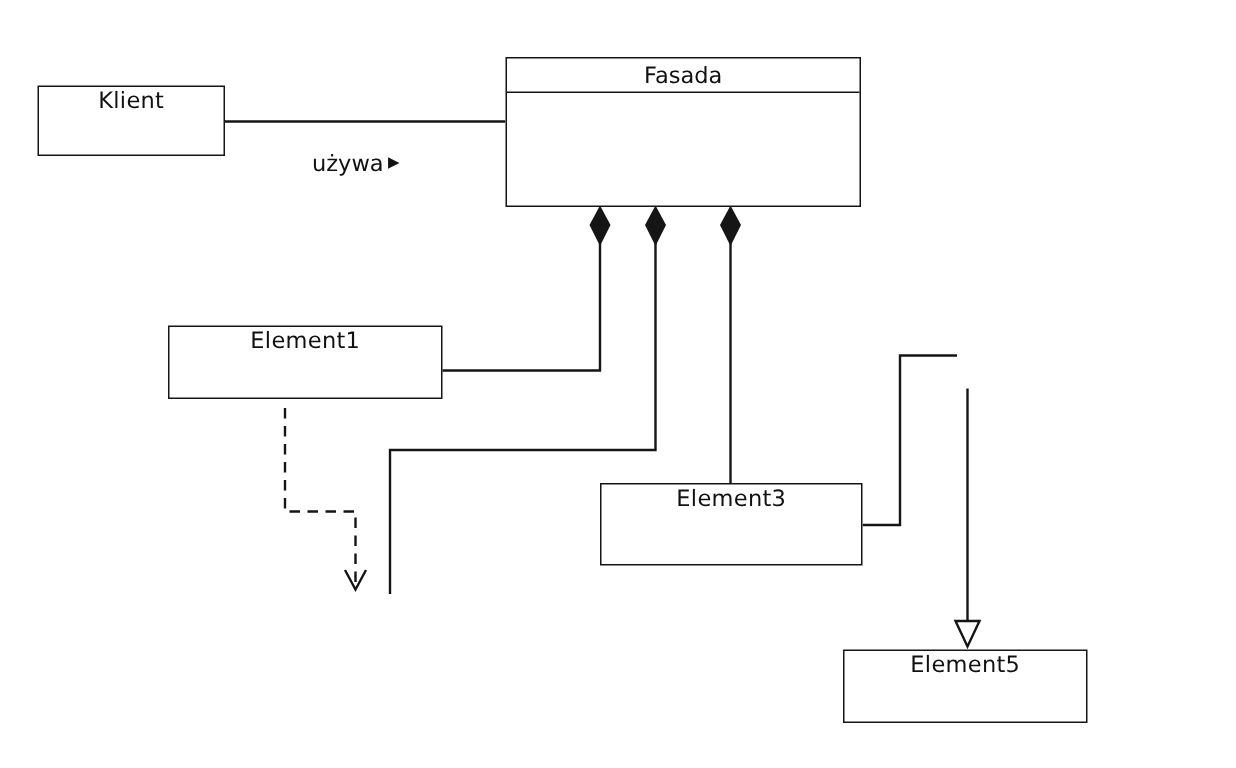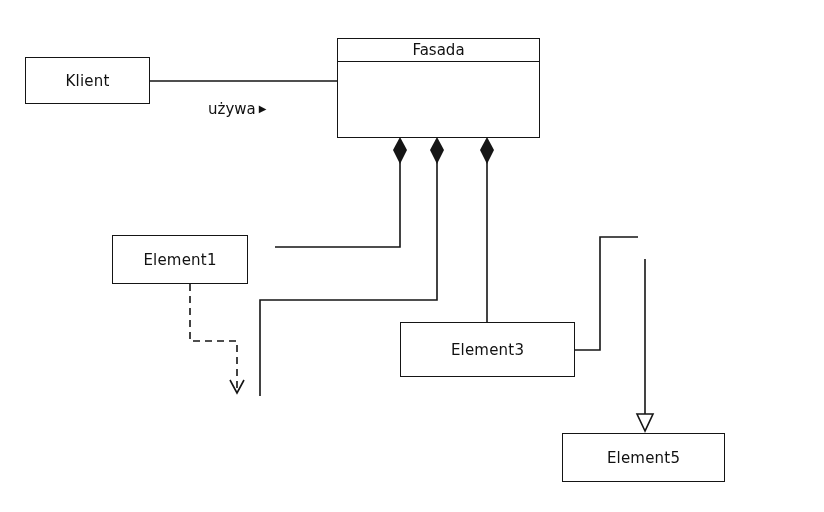--- a/index.html
+++ b/index.html
@@ -23,21 +23,21 @@
   .edges line, .edges polyline {
     stroke: #151515;
     stroke-width: 1.6;
     fill: none;
   }
   .uml-box {
     position: absolute;
     background: #ffffff;
     border: 1.6px solid #151515;
     display: flex;
-    align-items: center;
+    align-items: flex-start;
     justify-content: center;
     font-size: 15px;
     letter-spacing: 0.2px;
   }
   .uml-class {
     position: absolute;
     background: #ffffff;
     border: 1.6px solid #151515;
   }
   .uml-title {
@@ -92,27 +92,27 @@
 
   <div class="uml-box" style="left:25px; top:57px; width:125px; height:47px;">
     <span>Klient</span>
   </div>
 
   <div class="edge-label" style="left:206px; top:61px;">
     <span>używa</span>
     <span class="dir-arrow">▶</span>
   </div>
 
-  <div class="uml-class" style="left:337px; top:38px; width:203px; height:100px;">
+  <div class="uml-class" style="left:337px; top:38px; width:237px; height:100px;">
     <div class="uml-title">Fasada</div>
     <div class="uml-ops">
     </div>
   </div>
 
-  <div class="uml-box" style="left:112px; top:235px; width:136px; height:49px;">
+  <div class="uml-box" style="left:112px; top:217px; width:183px; height:49px;">
     <span>Element1</span>
   </div>
 
 
   <div class="uml-box" style="left:400px; top:322px; width:175px; height:55px;">
     <span>Element3</span>
   </div>
 
 
   <div class="uml-box" style="left:562px; top:433px; width:163px; height:49px;">

